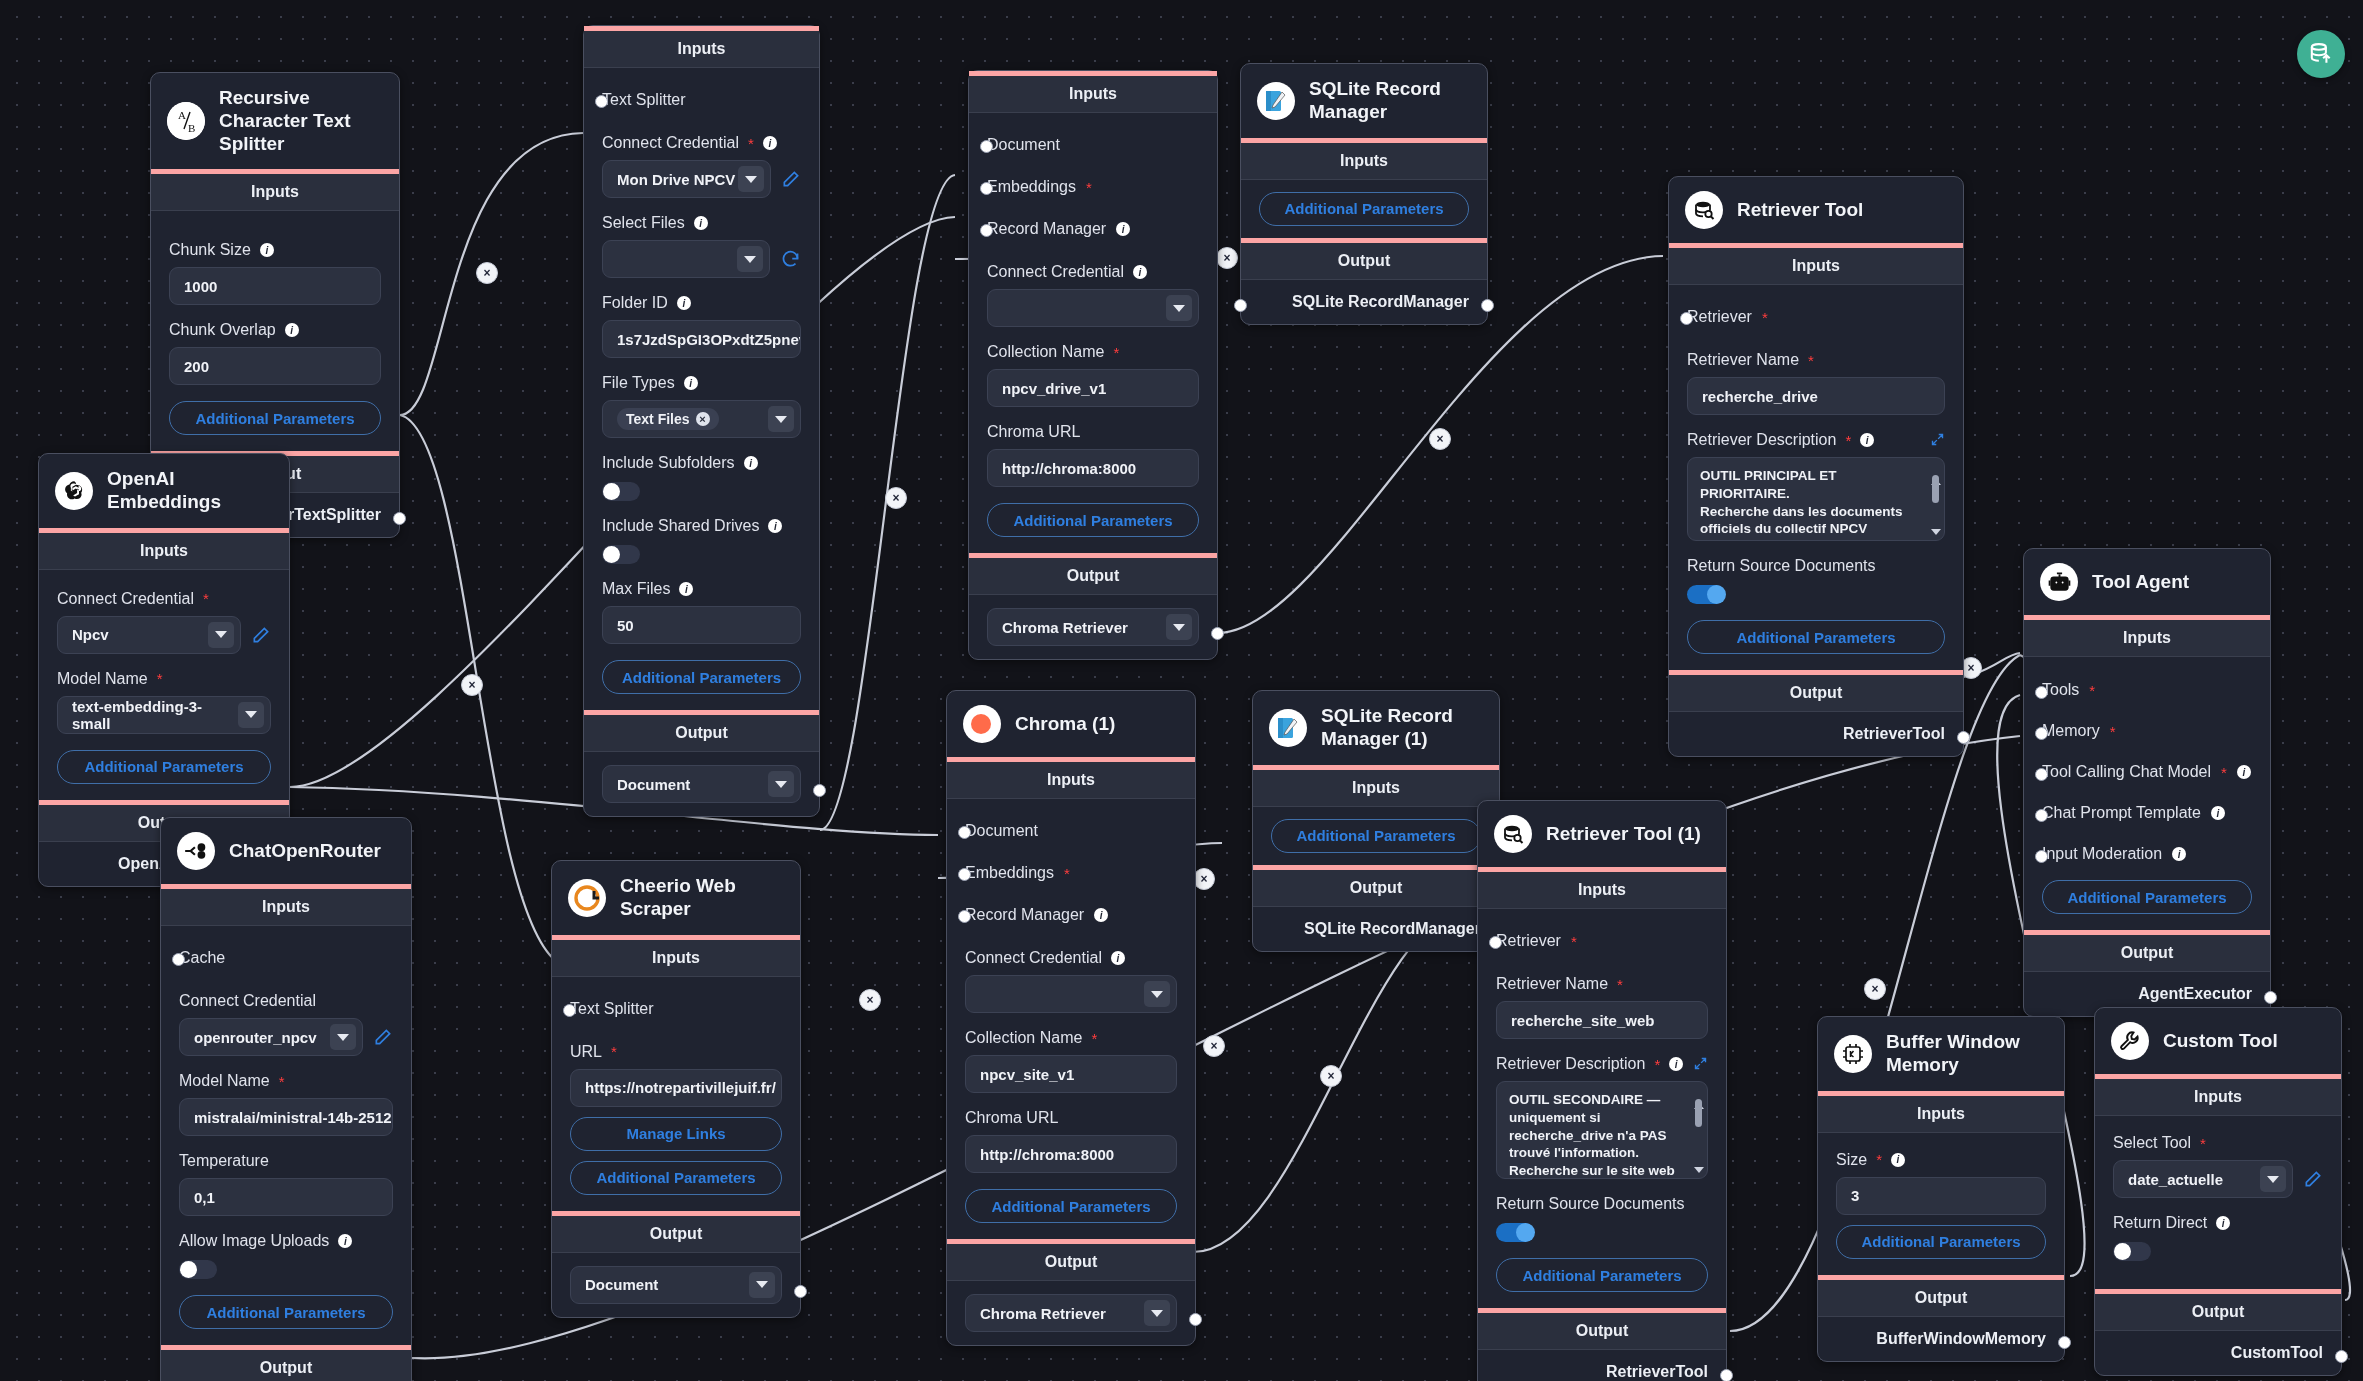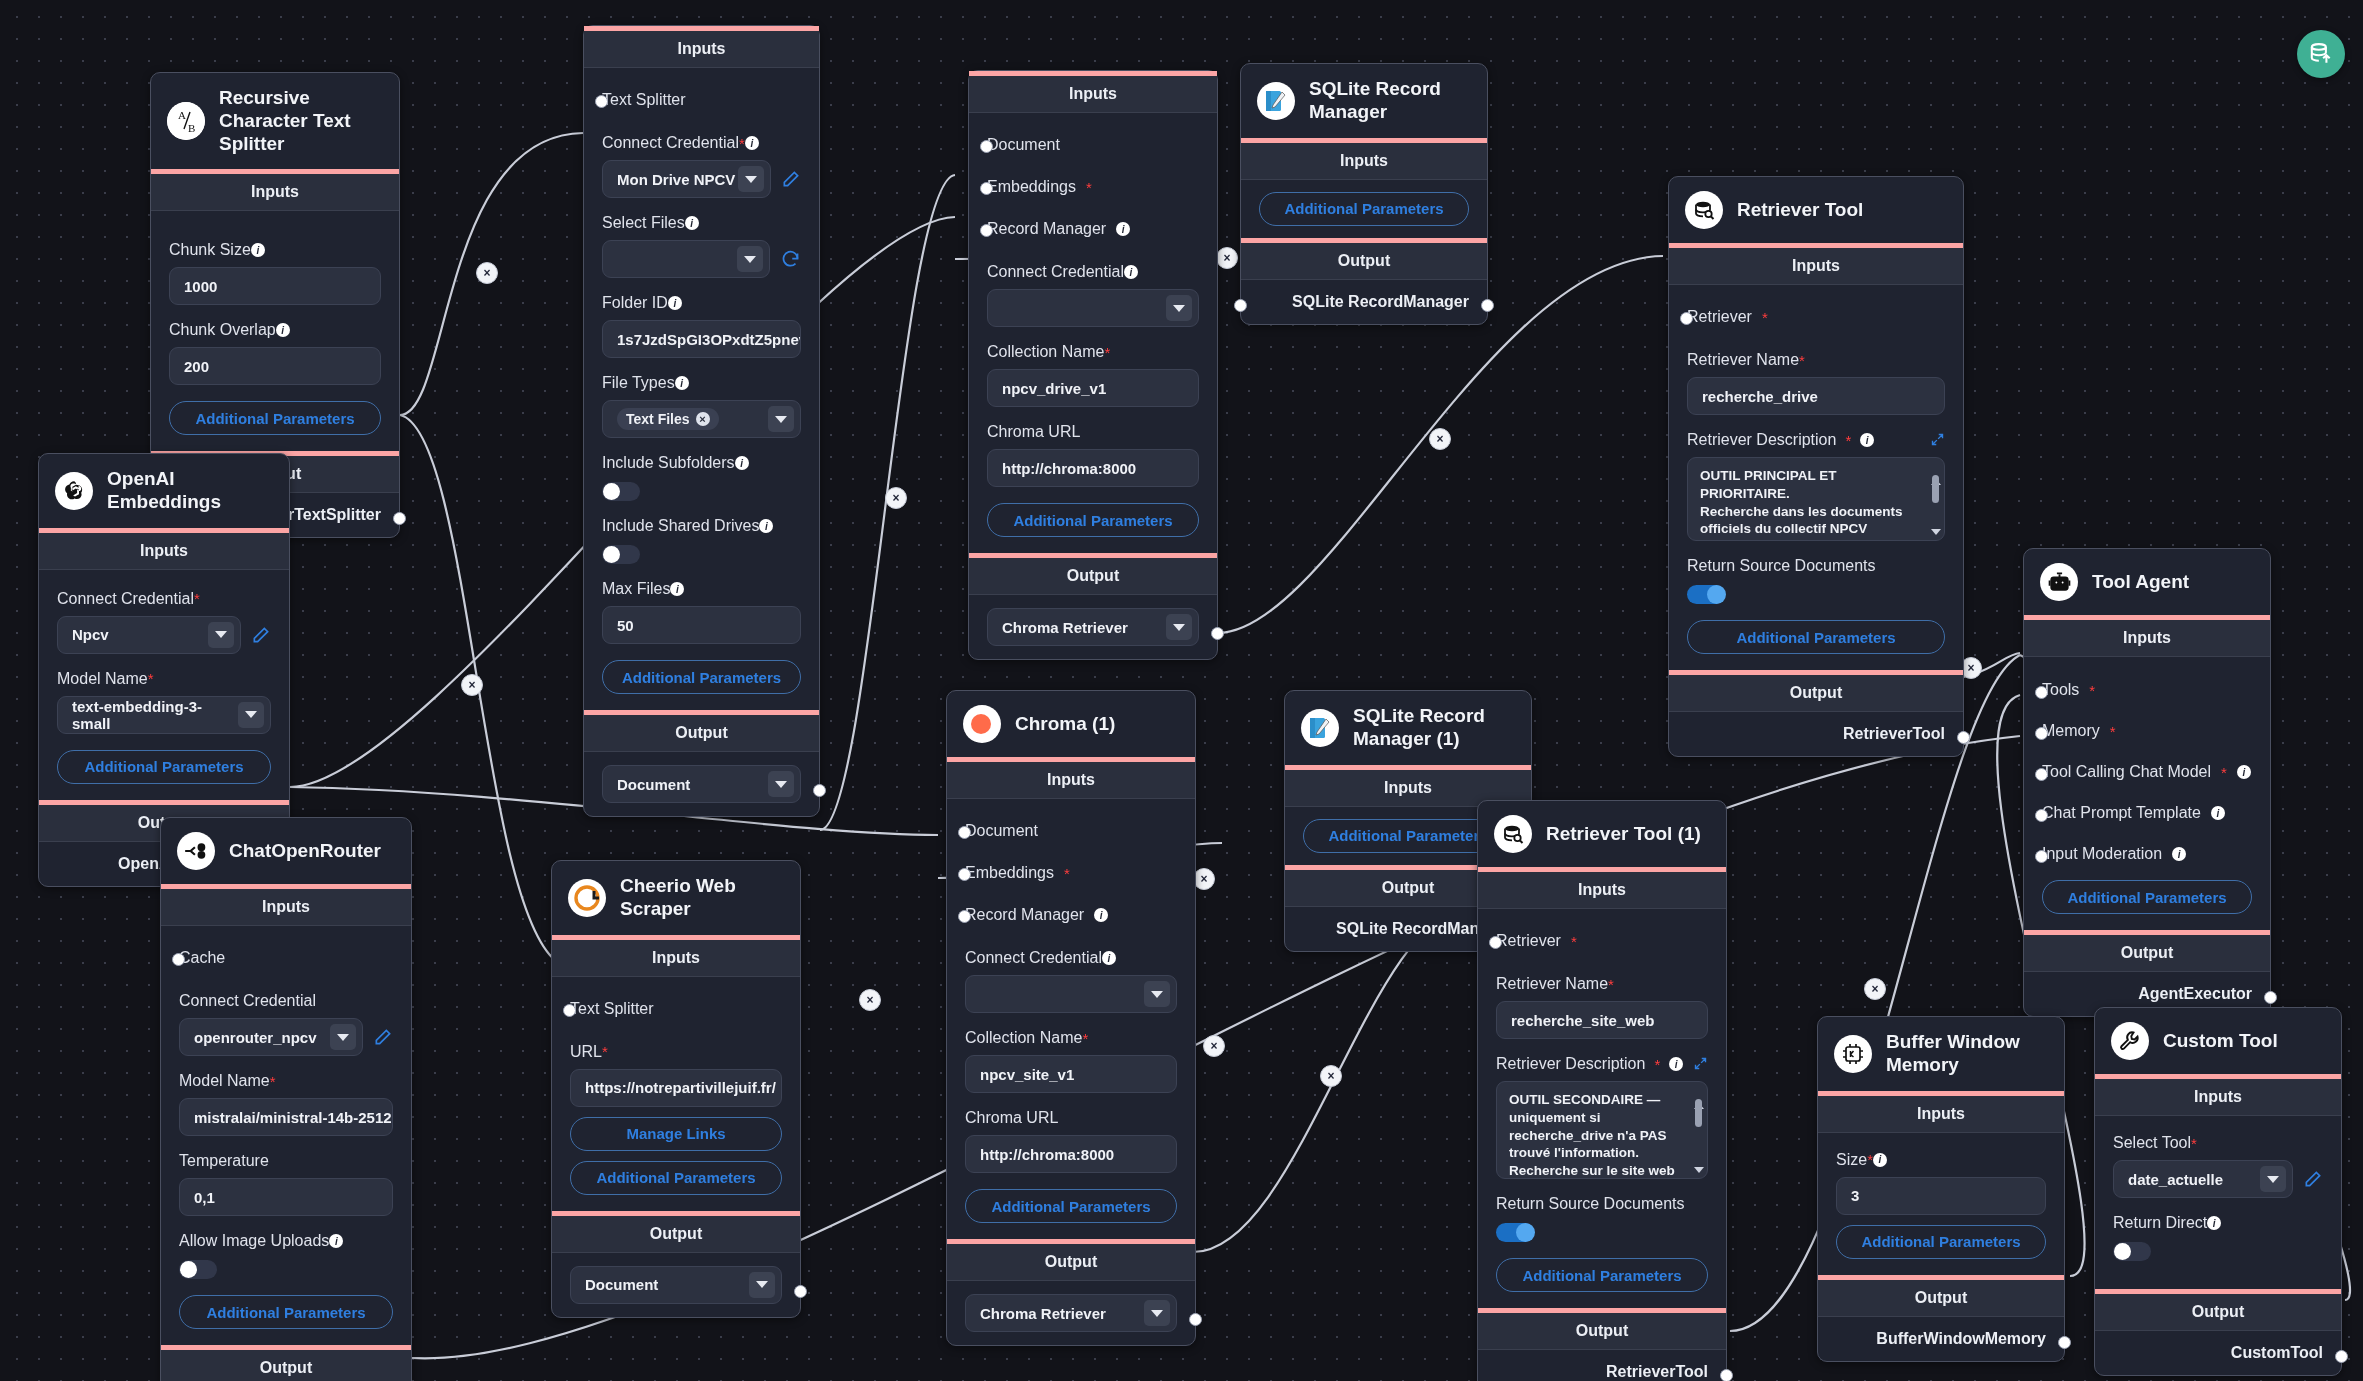--- a/index.html
+++ b/index.html
@@ -48,21 +48,21 @@
     font-size: 16px; font-weight: bold;
     padding: 9px 0; color: #eceff5;
   }
   .body { padding: 14px 18px 16px 18px; }
   .anchor-row {
     position: relative;
     font-size: 16px; color: #e0e3ec;
     padding: 9px 0 9px 0;
     display: flex; align-items: center; gap: 10px;
   }
-  .lbl { font-size: 16px; color: #e0e3ec; display: flex; align-items: center; }
+  .lbl { font-size: 16px; color: #e0e3ec; display: flex; align-items: center; gap: 9px; }
   .req { color: #ff3d3d; font-size: 15px; line-height: 1; }
   .info {
     width: 14px; height: 14px; border-radius: 50%;
     background: #fff; color: #1f2330;
     font-size: 10px; font-weight: bold;
     display: inline-flex; align-items: center; justify-content: center;
     font-style: italic; flex: 0 0 14px;
   }
   .field-label { margin: 16px 0 8px 0; }
   .input {
@@ -593,21 +593,21 @@
       <div class="btn-outline" style="margin-top:0;">Additional Parameters</div>
     </div>
     <div class="band">Output</div>
     <div class="out-row">
       <span class="dot l" style="top:19px;"></span>
       <span>SQLite RecordManager</span>
       <span class="dot r" style="top:19px;"></span>
     </div>
   </div>
 
-  <div class="node" style="left:1284px;top:690px;width:248px;">
+  <div class="node" style="left:1252px;top:690px;width:248px;">
     <div class="node-head">
       <div class="node-ico">
         <svg width="26" height="26" viewBox="0 0 26 26">
           <rect x="3" y="3" width="15" height="20" rx="1.5" fill="#3aa3dd"></rect>
           <rect x="3" y="3" width="5" height="20" fill="#2b8ec9"></rect>
           <path d="M19 4 L22 7 L12 19 L9 20 L10 17 Z" fill="#f0f2f5" stroke="#555" stroke-width=".7"></path>
         </svg>
       </div>
       <div class="node-title">SQLite Record Manager (1)</div>
     </div>

